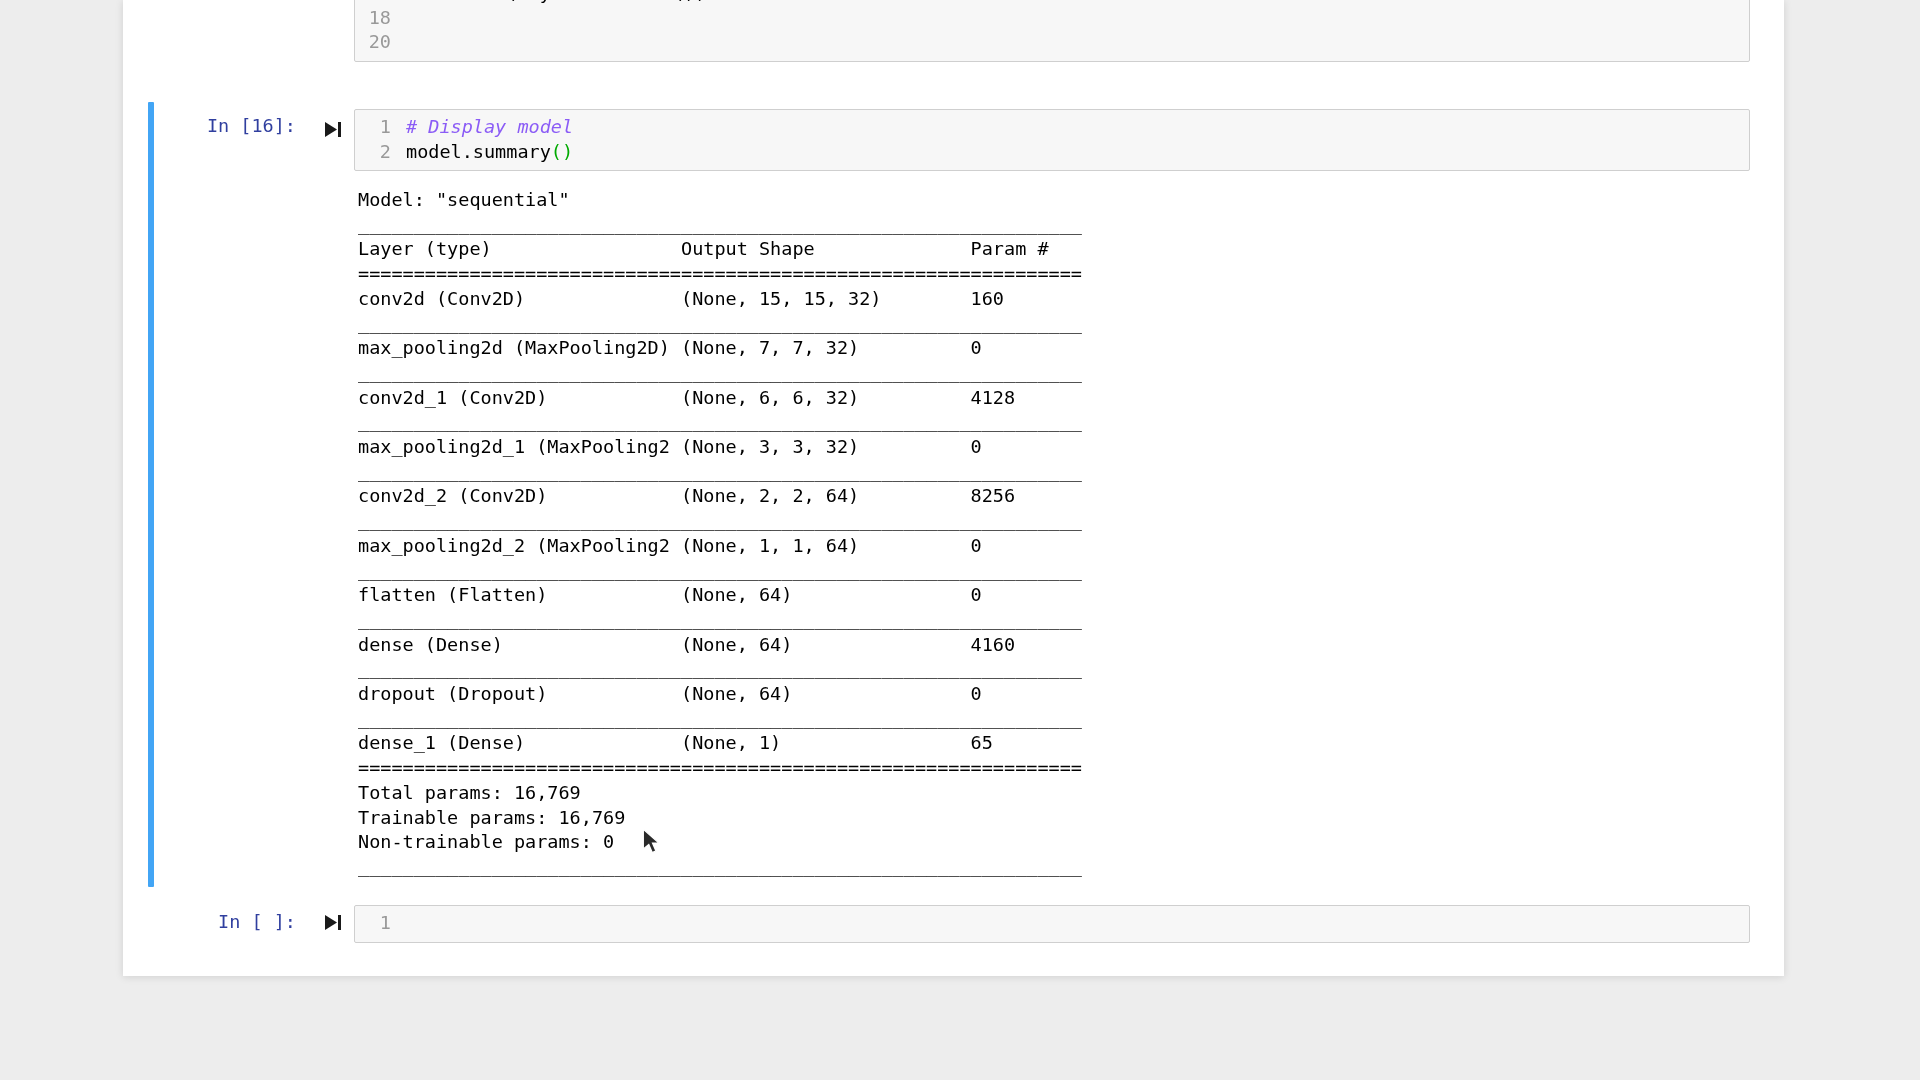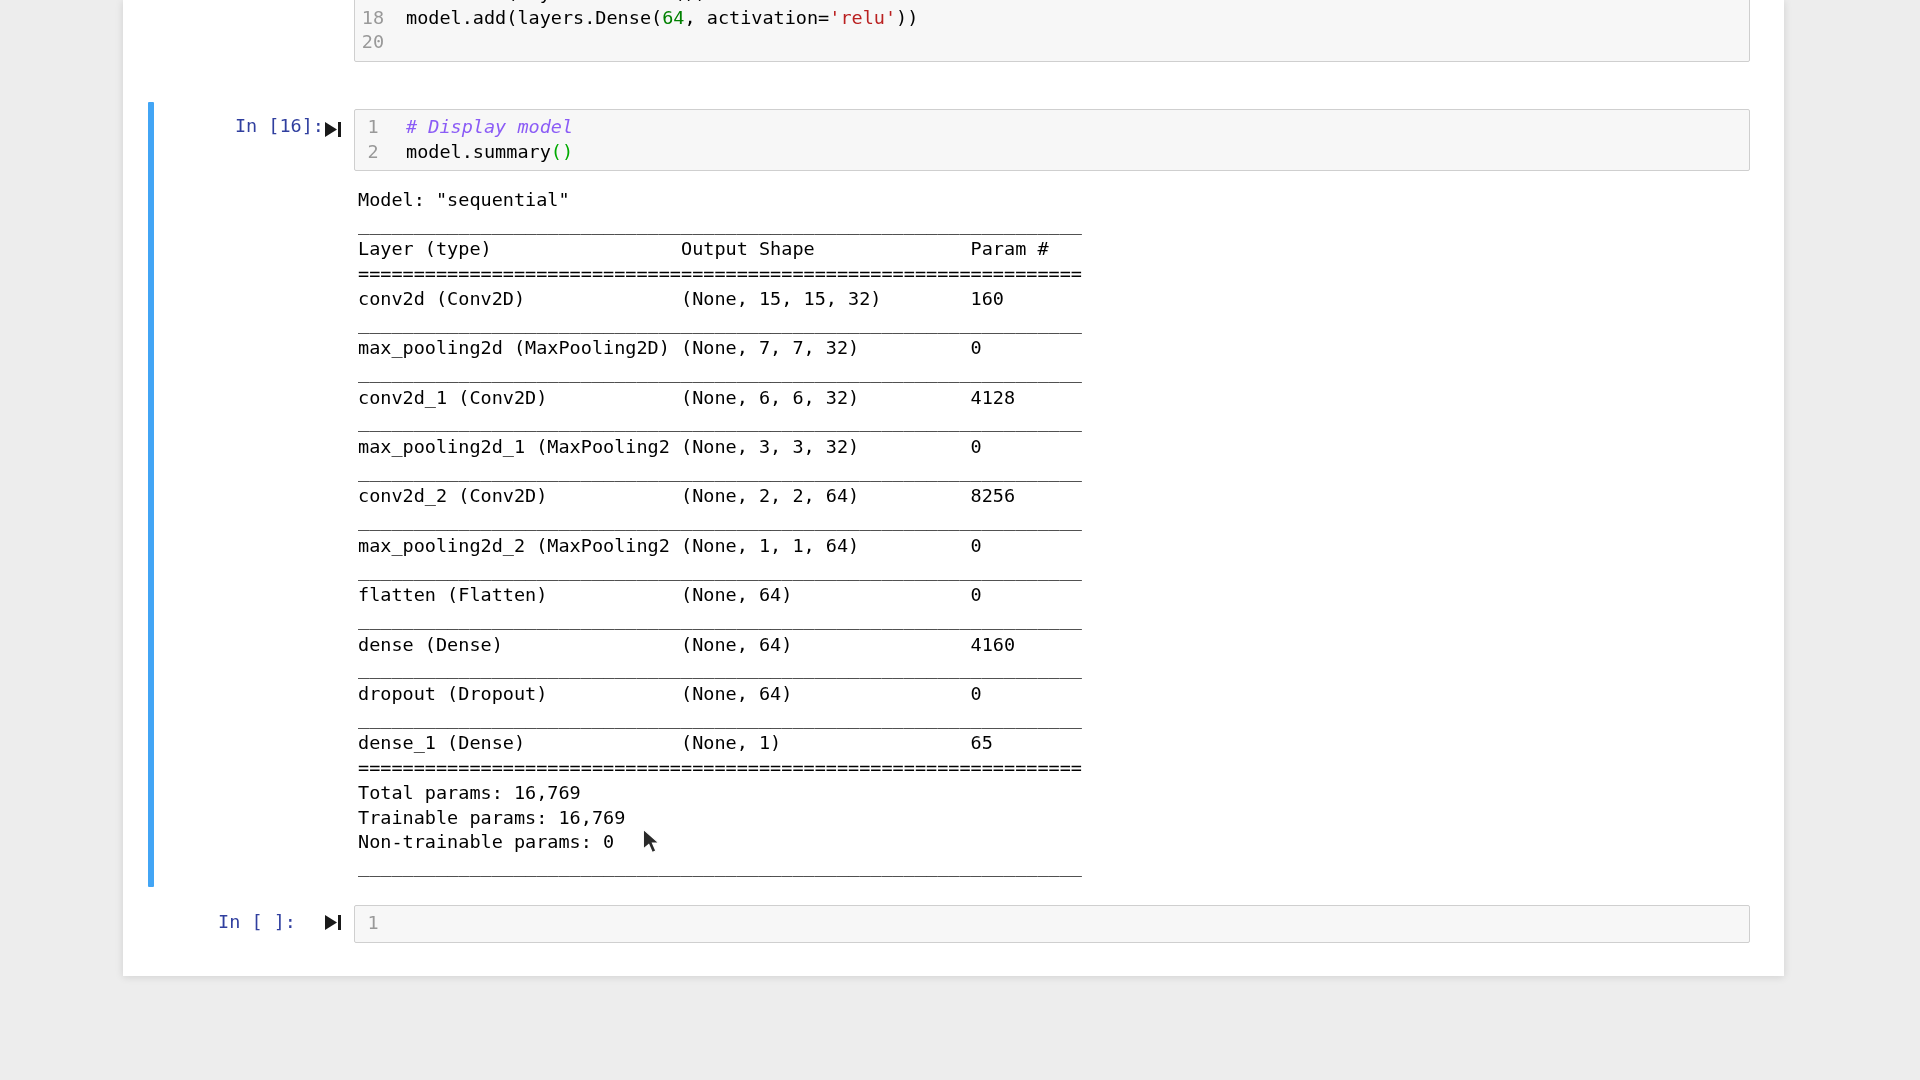--- a/index.html
+++ b/index.html
@@ -27,21 +27,21 @@
   }
   .code-line {
     display: flex;
     line-height: 24.7px;
     font-size: 18.5px;
     white-space: pre;
   }
   .gutter {
     flex: 0 0 36px;
     width: 36px;
-    text-align: center;
+    text-align: right;
     color: #999;
   }
   .code-text {
     padding-left: 15px;
     color: #000;
   }
   .tok-plain   { color: #000000; }
   .tok-comment { color: #8b5cf6; font-style: italic; }
   .tok-number  { color: #008000; }
   .tok-string  { color: #BA2121; }
@@ -83,27 +83,27 @@
     pointer-events: none;
   }
 </style>
 </head>
 <body>
 
 <div class="notebook">
 
   <div class="input-area" style="left:231px; top:-25px; width:1396px;">
       <div class="code-line"><span class="gutter">17</span><span class="code-text"><span class="tok-plain">model.add(layers.Flatten())</span></span></div>
-      <div class="code-line"><span class="gutter">18</span><span class="code-text"><span class="tok-plain">model.add(layers.Dense(</span><span class="tok-number">64</span><span class="tok-plain">, activation=</span><span class="tok-string">'relu'</span><span class="tok-plain">))</span></span></div>
+      <div class="code-line"><span class="gutter">18</span></div>
       <div class="code-line"><span class="gutter">20</span></div>
     </div>
 
   <div class="select-bar" style="top:102px; height:785px;"></div>
 
-  <div class="prompt" style="top:114px;margin-left:28px;">In [16]:</div>
+  <div class="prompt" style="top:114px;">In [16]:</div>
 
   <svg class="run-icon" style="left:201px; top:121px;" viewBox="0 0 18 17">
     <polygon points="1,1 13,8.5 1,16" fill="#1a1a1a"></polygon>
     <rect x="14" y="1" width="3" height="15" fill="#1a1a1a"></rect>
   </svg>
 
   <div class="input-area" style="left:231px; top:109px; width:1396px;">
       <div class="code-line"><span class="gutter">1</span><span class="code-text"><span class="tok-comment"># Display model</span></span></div>
       <div class="code-line"><span class="gutter">2</span><span class="code-text"><span class="tok-plain">model.summary</span><span class="tok-bracket">()</span></span></div>
     </div>

